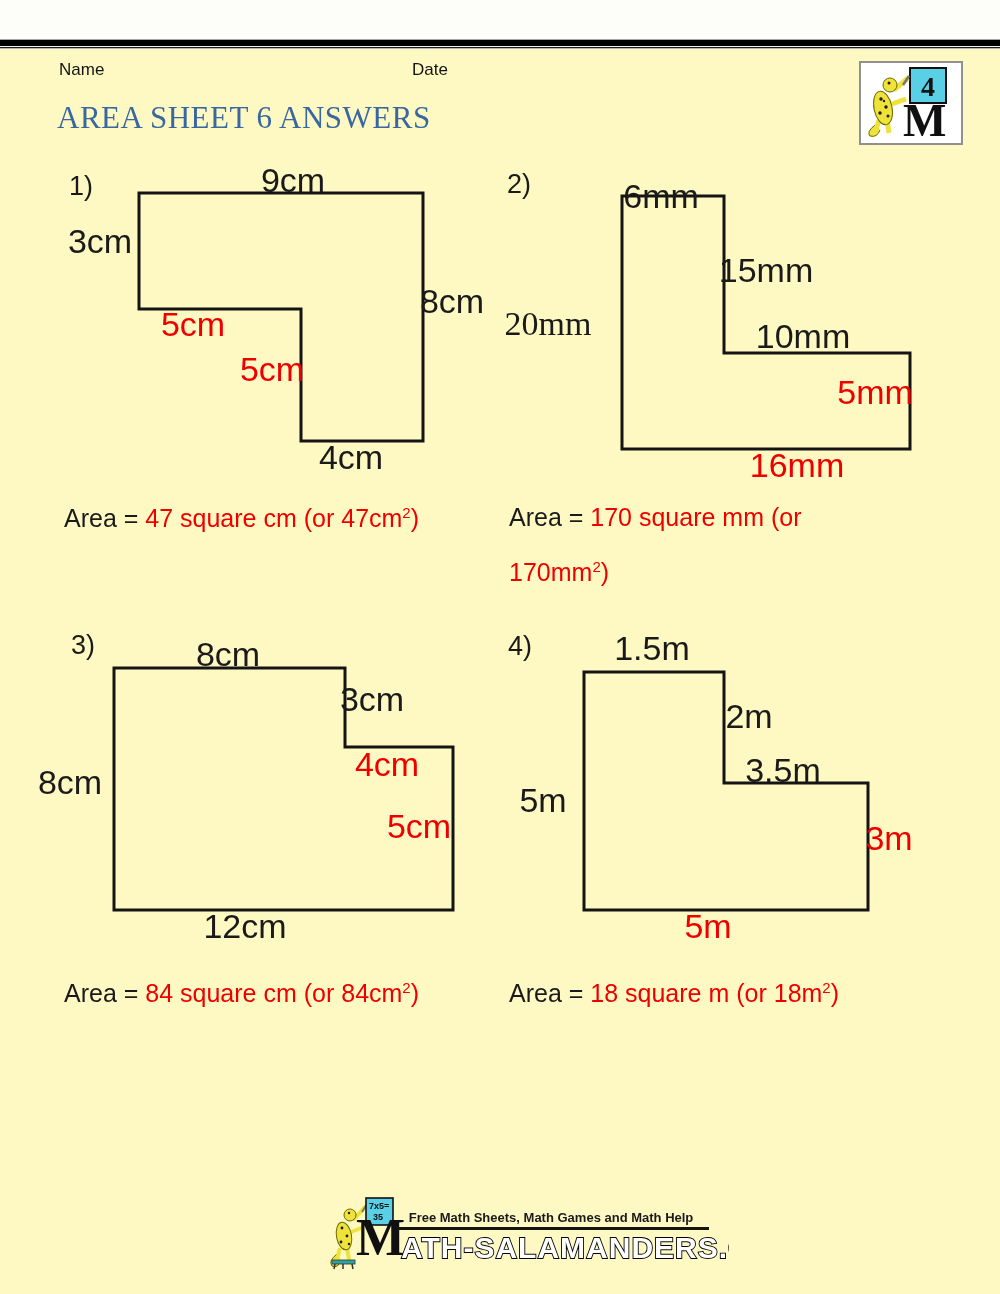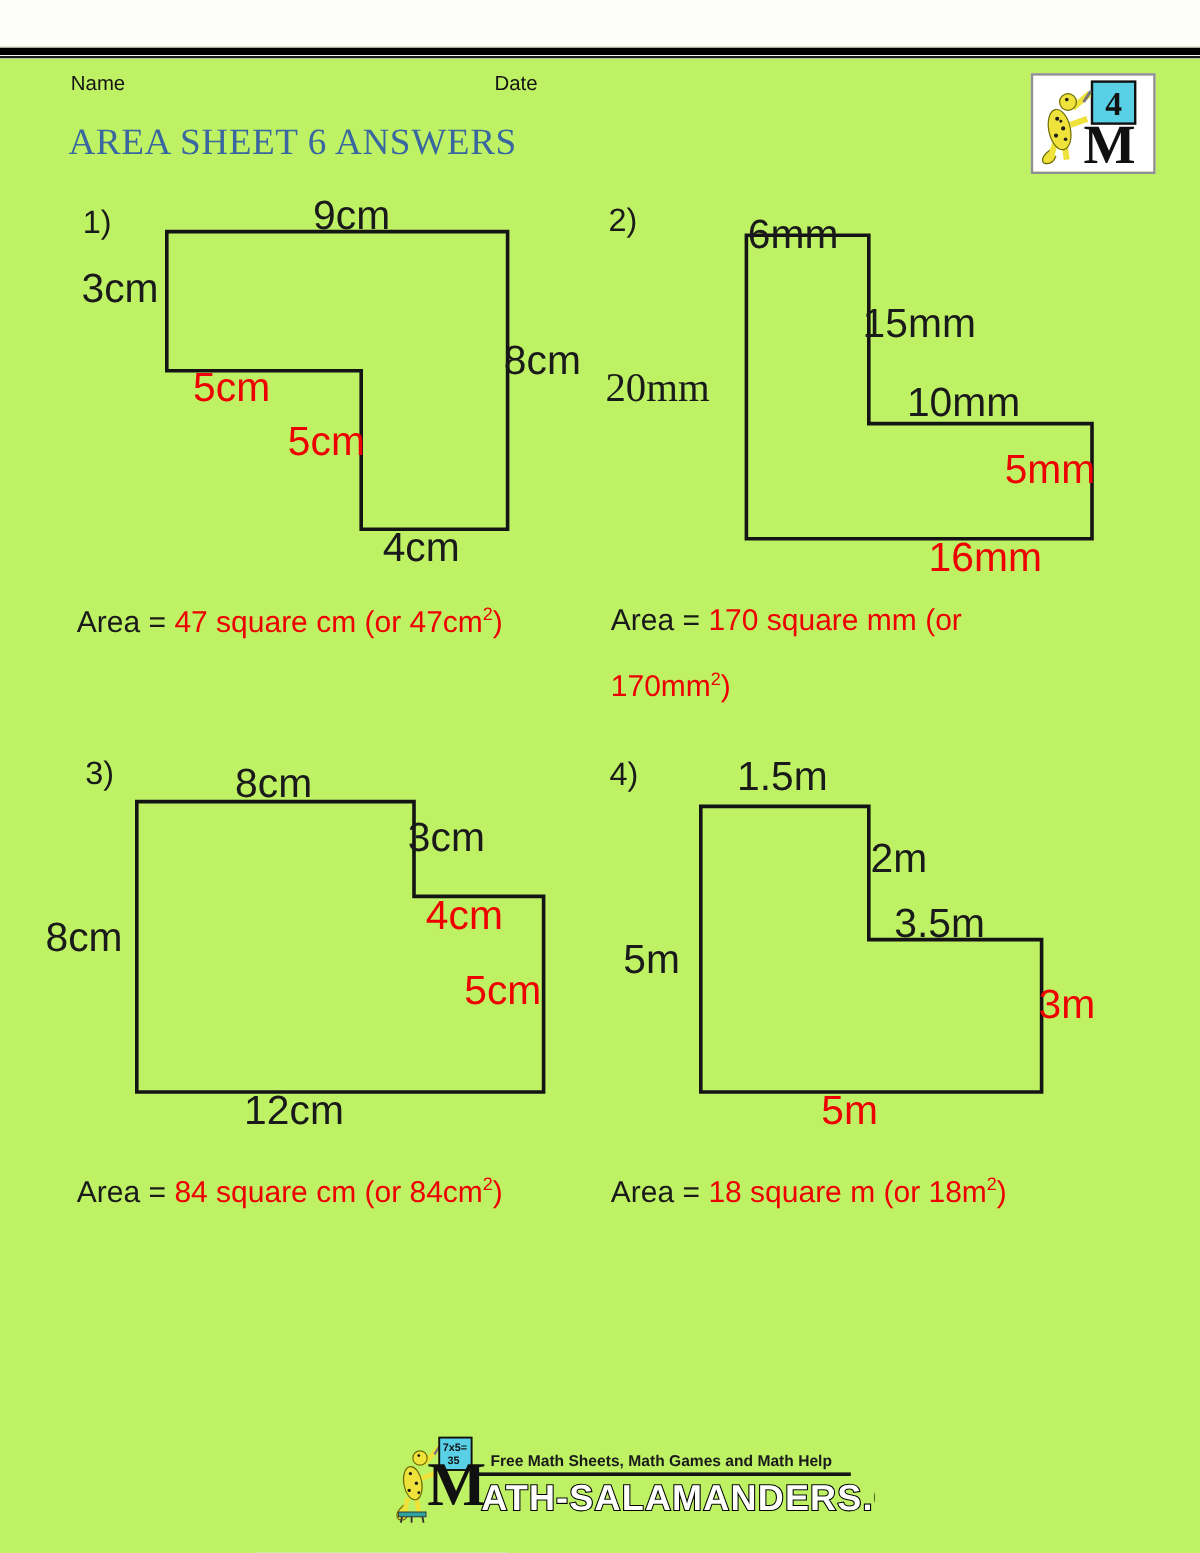--- a/index.html
+++ b/index.html
@@ -1,16 +1,16 @@
 <!DOCTYPE html>
 <html><head>
 <meta charset="utf-8">
 <style>
   html,body{margin:0;padding:0;background:#e8e8e8;}
-  .page{position:relative;width:1000px;height:1294px;margin:0 auto;background:#bef264;
+  .page{position:relative;width:1000px;height:1294px;margin:0 auto;background:#fef9c3;
         font-family:"Liberation Sans",sans-serif;color:#1a1a1a;overflow:hidden;}
   .topstrip{position:absolute;left:0;top:0;width:1000px;height:39px;background:#fdfdfa;}
   .topbar{position:absolute;left:0;top:39px;width:1000px;height:10px;
           background:linear-gradient(to bottom,#a8a8a8 0,#a8a8a8 1px,#000 1px,#000 7px,
                      #f2f2ee 7px,#f2f2ee 8px,#1c1c1c 8px,#1c1c1c 9px,#b5b5b5 9px,#b5b5b5 10px);}
   .meta{position:absolute;font-size:17px;color:#141414;}
   .title{position:absolute;left:57px;top:100px;font-family:"Liberation Serif",serif;
          font-size:31px;color:#39679f;letter-spacing:.5px;white-space:nowrap;}
   .logobox{position:absolute;left:859px;top:61px;width:100px;height:80px;background:#fff;
            border:2px solid #909090;}
@@ -92,21 +92,21 @@
 
   <div class="pnum" style="left:519px;top:184px;">2)</div>
   <svg class="shape" style="left:615px;top:190px;" width="305" height="270">
     <polygon points="7,6 109,6 109,163 295,163 295,259 7,259"></polygon>
   </svg>
   <div class="dim" style="left:661px;top:178px;margin-top:18px;">6mm</div>
   <div class="dim" style="left:766px;top:270px;">15mm</div>
   <div class="dim" style="left:548px;top:324px;font-family:Liberation Serif, serif;">20mm</div>
   <div class="dim" style="left:803px;top:336px;">10mm</div>
   <div class="dim red" style="left:875px;top:392px;">5mm</div>
-  <div class="dim red" style="left:797px;top:465px;margin-left:24px;">16mm</div>
+  <div class="dim red" style="left:797px;top:465px;">16mm</div>
   <div class="ans ans2" style="left:509px;top:492px;">
     <span>Area = </span><span class="ansval">170 square mm (or</span><br>
     <span class="ansval">170mm</span><sup class="ansval">2</sup><span class="ansval">)</span>
   </div>
 
   <div class="pnum" style="left:83px;top:645px;">3)</div>
   <svg class="shape" style="left:105px;top:660px;" width="360" height="260">
     <polygon points="9,8 240,8 240,87 348,87 348,250 9,250"></polygon>
   </svg>
   <div class="dim" style="left:228px;top:654px;">8cm</div>

